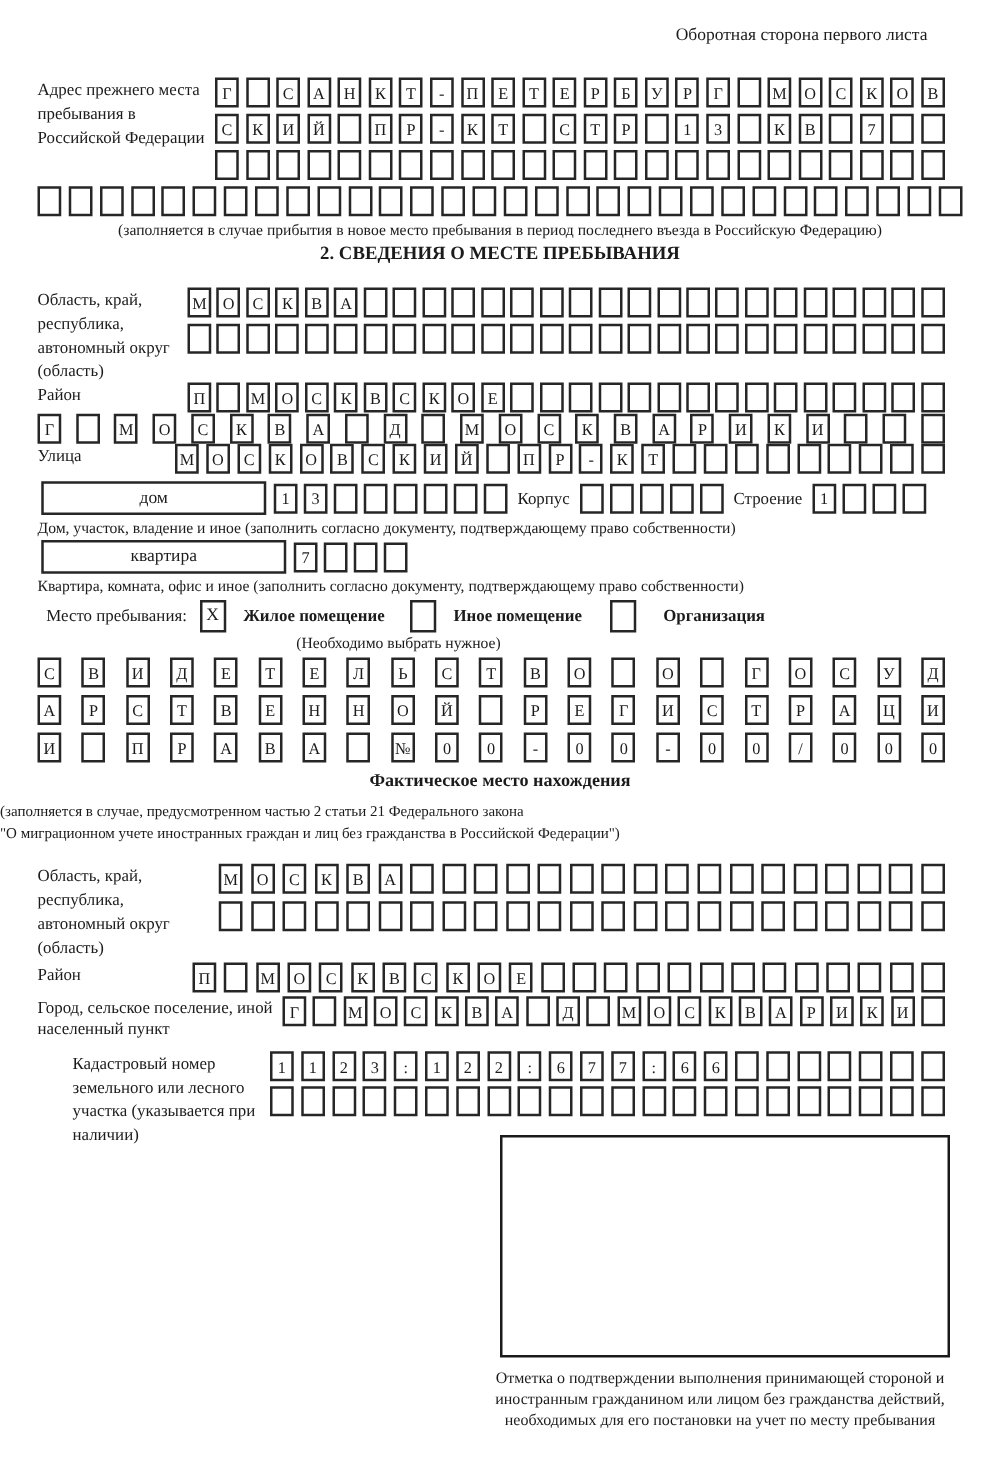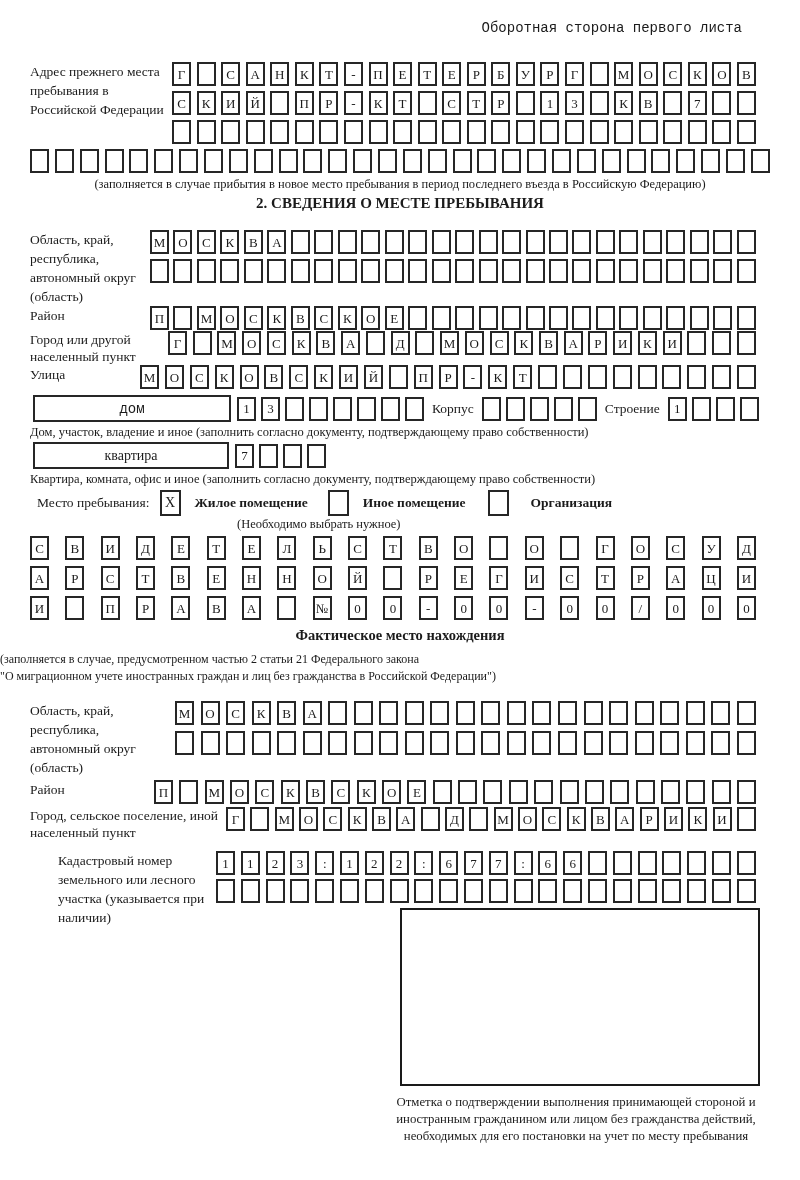--- a/index.html
+++ b/index.html
@@ -1,20 +1,20 @@
 <!DOCTYPE html>
 <html><head>
 <meta charset="utf-8">
 <style>
   html,body { margin:0; padding:0; background:#fff; }
   .page {
     position:relative; width:800px; height:1180px; background:#ffffff;
     font-family:"Liberation Serif","DejaVu Serif",serif; color:#1b1b1b; overflow:hidden;
   }
-  .header-note { margin-top:20px; padding-right:58px; text-align:right; font-size:14px; line-height:17px;font-family:Liberation Mono, monospace; }
+  .header-note { margin-top:20px; padding-right:58px; text-align:right; font-size:14px; line-height:17px; }
 
   
   .boxrow { display:flex; justify-content:space-between; }
   .boxrow.gapped { justify-content:flex-start; gap:5px; }
   .cell {
     box-sizing:border-box; width:19px; height:24px; flex:0 0 19px;
     border:2px solid #262626; display:flex; align-items:center; justify-content:center;
     font-size:13px; line-height:1; background:#fff;
   }
   .cell.big { width:21px; height:26px; flex:0 0 21px; font-size:14px; }
@@ -33,21 +33,21 @@
 
   .gap5 > .boxrow + .boxrow { margin-top:5px; }
   .gap4 > .boxrow + .boxrow { margin-top:4px; }
   .gap6 > .boxrow + .boxrow { margin-top:6px; }
 
   .house-row { margin:6px 50px 0 33px; display:flex; align-items:center; }
   .bigbox {
     box-sizing:border-box; height:27px; border:2px solid #262626;
     display:flex; align-items:center; justify-content:center; font-size:14px; flex:0 0 auto;
   }
-  .bigbox.dom { width:198px;font-family:Liberation Mono, monospace; }
+  .bigbox.dom { width:180px; }
   .bigbox.kv { width:196px; }
   .inline-label { font-size:13.5px; margin:0 8px; white-space:nowrap; }
   .apt-row { margin:3px 50px 0 33px; display:flex; align-items:center;text-align:center; }
 
   .stay-row { margin:4px 44px 0 37px; display:flex; align-items:center; font-size:13.5px; }
   .stay-row .cell { margin:0 14px 0 10px; }
   .stay-row .optlabel { white-space:nowrap;font-weight:bold; }
   .stay-note { margin:1px 0 0 237px; font-size:12.5px; line-height:14px; }
 
   .doc-field .label { line-height:16.5px; }
@@ -286,21 +286,20 @@
           <span class="cell"></span>
           <span class="cell"></span>
           <span class="cell"></span>
           <span class="cell"></span>
           <span class="cell"></span>
         </div>
     </div>
   </div>
 
   <div class="field mt1 lh17">
-    <div class="label w138">Город или другой населенный пункт</div>
     <div class="rows">
       <div class="boxrow">
           <span class="cell">Г</span>
           <span class="cell"></span>
           <span class="cell">М</span>
           <span class="cell">О</span>
           <span class="cell">С</span>
           <span class="cell">К</span>
           <span class="cell">В</span>
           <span class="cell">А</span>

